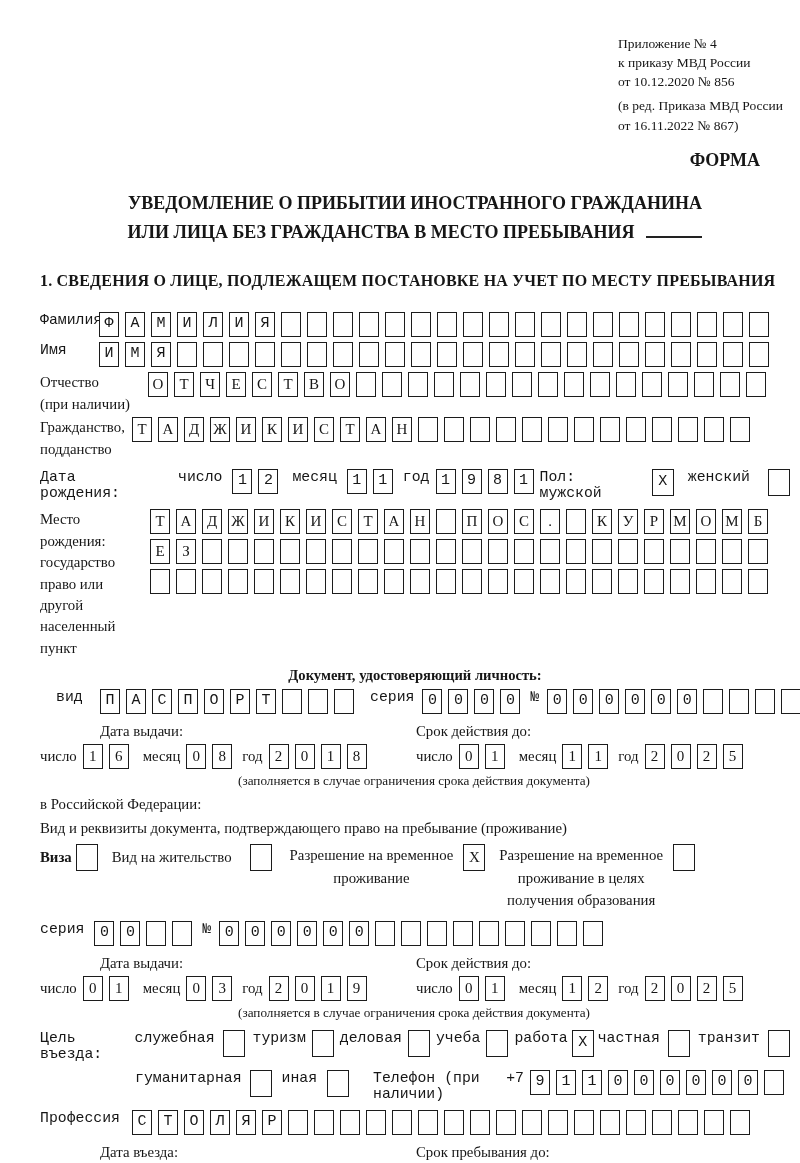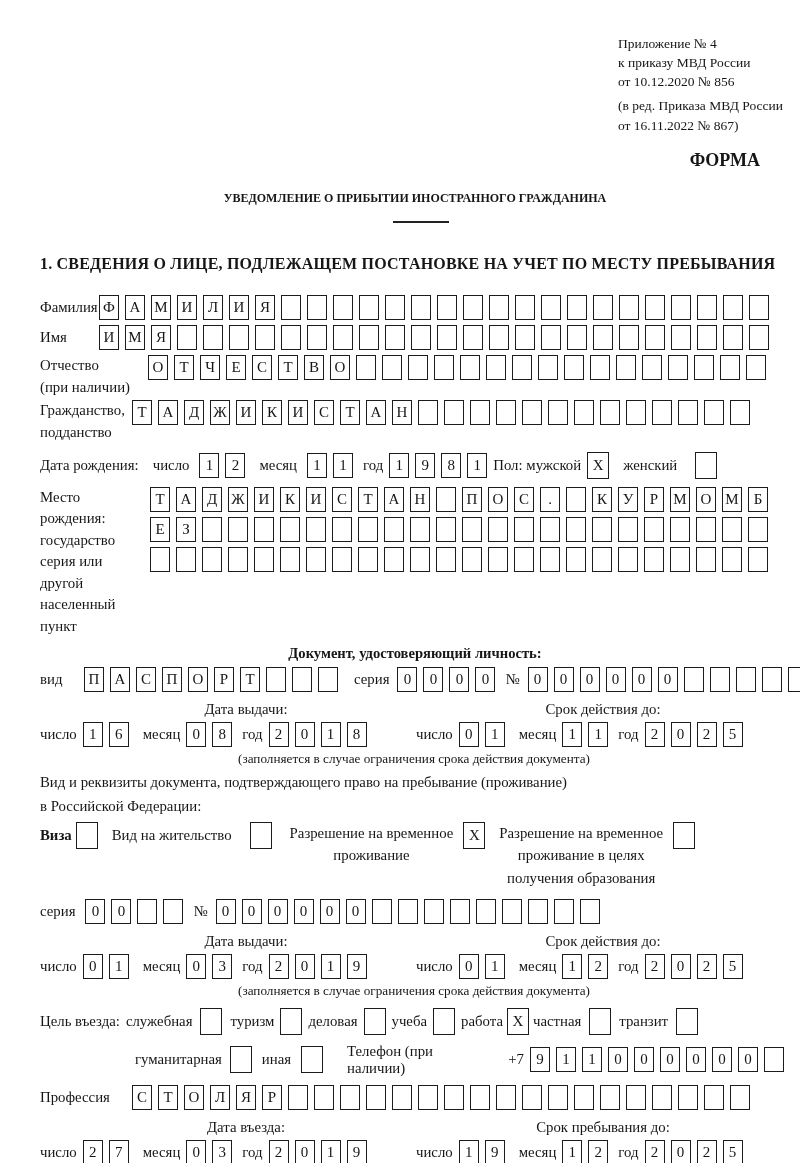--- a/index.html
+++ b/index.html
@@ -5,42 +5,42 @@
   html,body{margin:0;padding:0;}
   body{
     width:800px;height:1163px;overflow:hidden;background:#ffffff;color:#161616;
     font-family:"Liberation Serif","DejaVu Serif",serif;
   }
   .page{padding:34px 10px 0 40px;box-sizing:border-box;width:800px;}
   
   .annex{margin-left:578px;font-size:13.5px;line-height:1.42;}
   .annex .amend{margin-top:5px;}
   .forma{text-align:right;padding-right:30px;font-weight:bold;font-size:18px;margin-top:15px;}
-  .title{text-align:center;font-weight:bold;font-size:12px;line-height:1.6;margin-top:18px;}
+  .title{text-align:center;font-weight:bold;font-size:18px;line-height:1.6;margin-top:18px;}
   .blank{display:inline-block;width:56px;border-bottom:2.2px solid #222;height:13px;margin-left:12px;}
   .sect{font-weight:bold;font-size:16px;margin-top:26px;letter-spacing:.2px;}
   
   .cb{display:inline-block;box-sizing:border-box;width:20px;height:25px;border:1.7px solid #1c1c1c;
       margin-right:6px;text-align:center;line-height:22px;font-size:15px;vertical-align:middle;background:#fff;}
   .boxes{white-space:nowrap;display:inline-flex;align-items:center;}
   .big .cb, .boxes.big .cb{width:22px;height:27px;line-height:24px;margin-right:0;}
   
-  .crow{display:flex;align-items:center;margin-top:5px;font-size:14.8px;}
+  .crow{display:flex;align-items:flex-start;margin-top:5px;font-size:14.8px;font-family:Liberation Mono, monospace;}
   .trow{display:flex;align-items:flex-start;margin-top:5px;font-size:14.8px;}
   .lblcol{flex-shrink:0;line-height:1.45;}
   .ml4{margin-left:4px;} .ml6{margin-left:6px;} .ml8{margin-left:8px;} .ml10{margin-left:10px;}
   .ml14{margin-left:14px;} .ml18{margin-left:18px;} .ml24{margin-left:24px;}
   .boxrow{margin-bottom:5px;white-space:nowrap;}
   .dochdr{text-align:center;font-weight:bold;font-size:14.6px;margin-top:8px;}
   .plain{font-size:14.8px;margin-top:7px;}
   
   .dates{display:flex;margin-top:9px;font-size:14.8px;}
   .dhalf.left{width:352px;flex-shrink:0;}
   .dhalf.right{flex:1;padding-left:24px;}
-  .dtitle{text-align:center;margin-bottom:4px;}
+  .dtitle{text-align:left;margin-bottom:4px;}
   .dhalf.left .dtitle{padding-left:60px;}
   .dline{display:flex;align-items:center;}
   .dline .lab{margin-right:6px;}
   .note{font-size:13.2px;text-align:center;margin-top:4px;padding-right:2px;}
   
   .optrow{display:flex;align-items:flex-start;margin-top:7px;font-size:14.8px;}
   .optml{text-align:center;line-height:1.5;}
 </style>
 </head>
 <body>
@@ -54,21 +54,21 @@
     <div class="amend">
       <div>(в ред. Приказа МВД России</div>
       <div>от 16.11.2022 № 867)</div>
     </div>
   </div>
 
   <div class="forma">ФОРМА</div>
 
   <div class="title">
     <div>УВЕДОМЛЕНИЕ О ПРИБЫТИИ ИНОСТРАННОГО ГРАЖДАНИНА</div>
-    <div><span class="blank"></span></div>
+    <div><span>ИЛИ ЛИЦА БЕЗ ГРАЖДАНСТВА В МЕСТО ПРЕБЫВАНИЯ</span><span class="blank"></span></div>
   </div>
 
   <div class="sect">1. СВЕДЕНИЯ О ЛИЦЕ, ПОДЛЕЖАЩЕМ ПОСТАНОВКЕ НА УЧЕТ ПО МЕСТУ ПРЕБЫВАНИЯ</div>
 
   <div class="crow" style="margin-top:22px;">
     <span style="width:59px;flex-shrink:0;">Фамилия</span>
     <span class="boxes">
         <span class="cb">Ф</span>
         <span class="cb">А</span>
         <span class="cb">М</span>
@@ -222,21 +222,21 @@
     <span class="ml14">женский</span>
     <span class="boxes big ml18">
         <span class="cb"></span>
       </span>
   </div>
 
   <div class="trow" style="margin-top:8px;gap:8px;">
     <span class="lblcol" style="width:102px;">
       <div>Место рождения:</div>
       <div>государство</div>
-      <div>серия или другой</div>
+      <div>право или другой</div>
       <div>населенный пункт</div>
     </span>
     <span>
       <div class="boxrow boxes">
           <span class="cb">Т</span>
           <span class="cb">А</span>
           <span class="cb">Д</span>
           <span class="cb">Ж</span>
           <span class="cb">И</span>
           <span class="cb">К</span>
@@ -310,21 +310,21 @@
           <span class="cb"></span>
           <span class="cb"></span>
           <span class="cb"></span>
         </div>
     </span>
   </div>
 
   <div class="dochdr">Документ, удостоверяющий личность:</div>
 
   <div class="crow">
-    <span style="width:44px;flex-shrink:0;">вид</span>
+    <span style="width:44px;flex-shrink:0;margin-left:16px;">вид</span>
     <span class="boxes">
         <span class="cb">П</span>
         <span class="cb">А</span>
         <span class="cb">С</span>
         <span class="cb">П</span>
         <span class="cb">О</span>
         <span class="cb">Р</span>
         <span class="cb">Т</span>
         <span class="cb"></span>
         <span class="cb"></span>
@@ -394,22 +394,22 @@
             <span class="cb">2</span>
             <span class="cb">0</span>
             <span class="cb">2</span>
             <span class="cb">5</span>
           </span>
       </div>
     </div>
   </div>
   <div class="note">(заполняется в случае ограничения срока действия документа)</div>
 
+  <div class="plain">в Российской Федерации:</div>
   <div class="plain">Вид и реквизиты документа, подтверждающего право на пребывание (проживание)</div>
-  <div class="plain">в Российской Федерации:</div>
 
   <div class="optrow">
     <span style="padding-top:5px;font-weight:bold;">Виза</span>
     <span class="boxes big ml4">
         <span class="cb"></span>
       </span>
     <span class="ml14" style="padding-top:5px;">Вид на жительство</span>
     <span class="boxes big ml18">
         <span class="cb"></span>
       </span>

